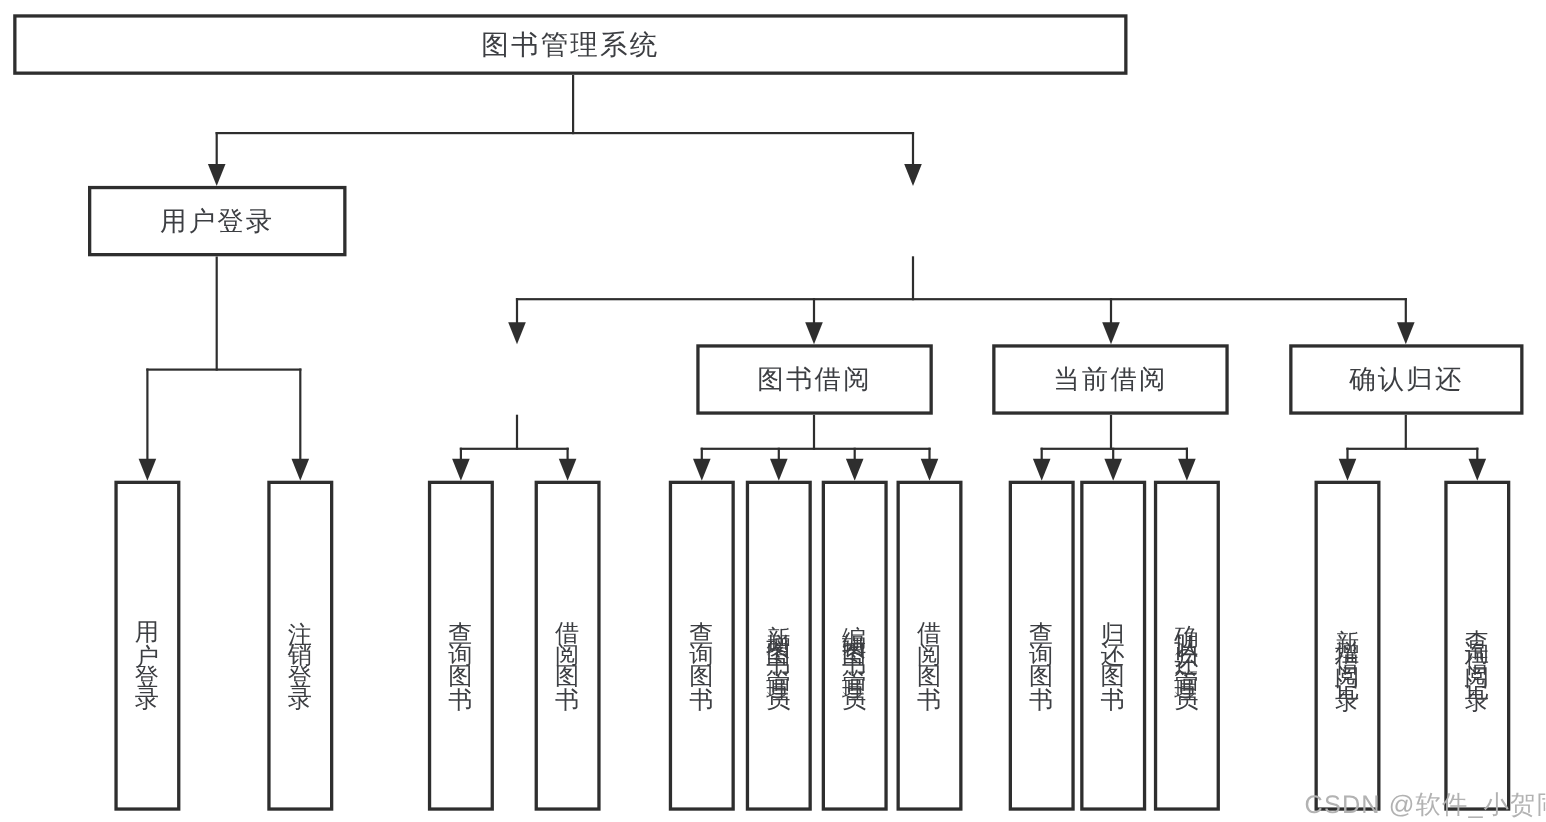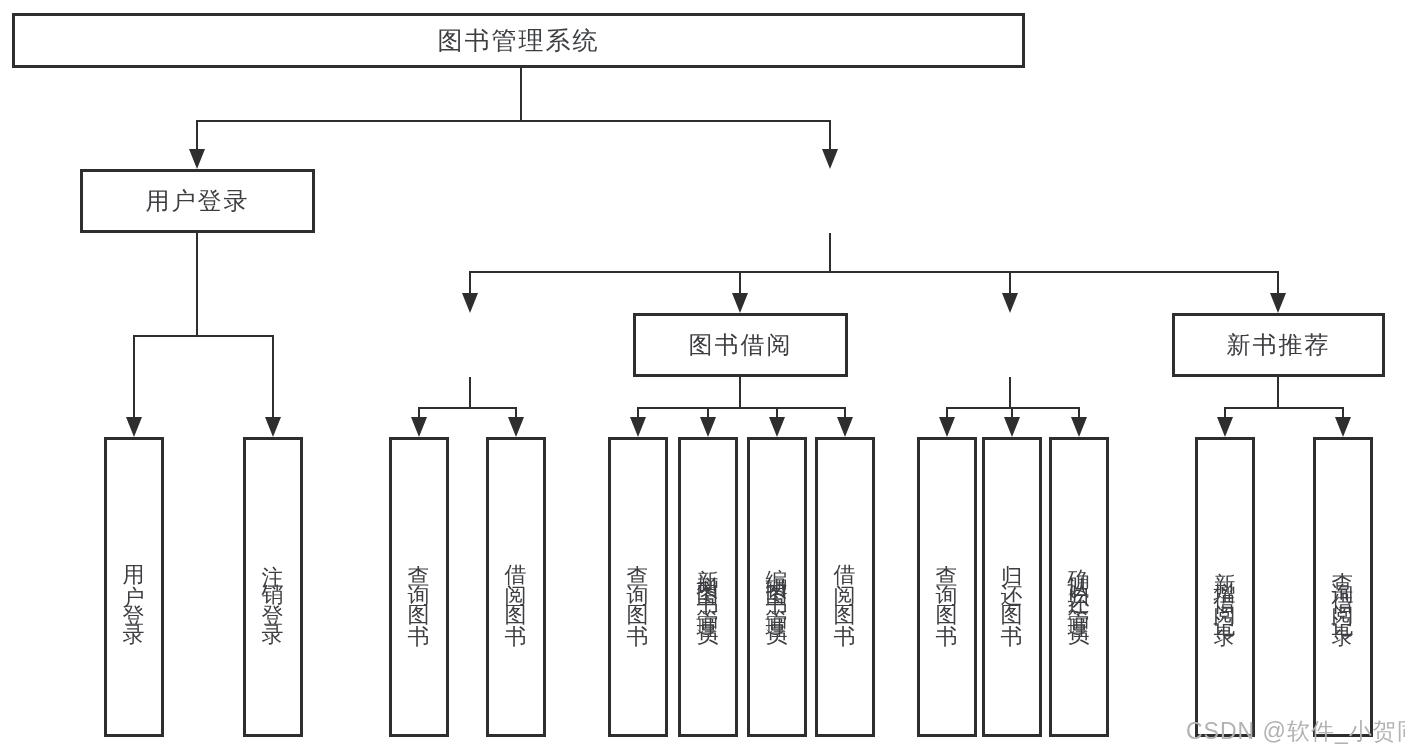--- a/index.html
+++ b/index.html
@@ -73,22 +73,25 @@
     <span>图书管理系统</span>
   </div>
 
   <div class="hbox" style="left:80px;top:169px;width:235px;height:64px">
     <span>用户登录</span>
   </div>
 
   <div class="hbox" style="left:633px;top:313px;width:215px;height:64px">
     <span>图书借阅</span>
   </div>
+  <div class="hbox" style="left:902px;top:313px;width:215px;height:64px">
+    <span>当前借阅</span>
+  </div>
   <div class="hbox" style="left:1172px;top:313px;width:213px;height:64px">
-    <span>新书推荐</span>
+    <span>确认归还</span>
   </div>
 
   <div class="vbox" style="left:104px">
     <span class="vtxt" style="letter-spacing: 20px;">用户登录</span>
   </div>
   <div class="vbox" style="left:243px">
     <span class="vtxt" style="letter-spacing: 20px;">注销登录</span>
   </div>
 
   <div class="vbox" style="left:389px">

